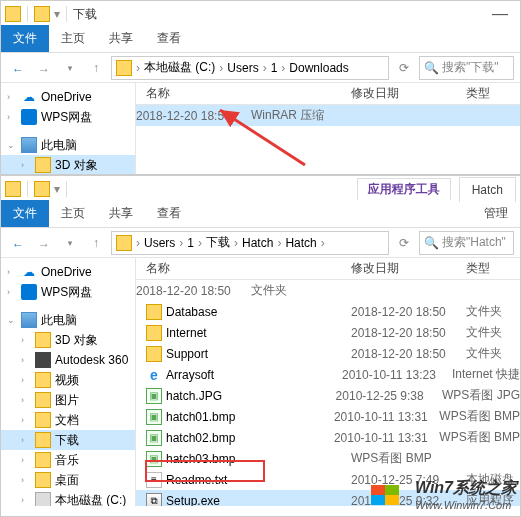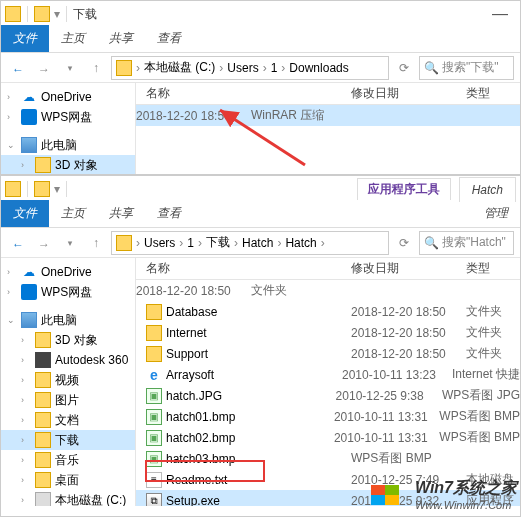--- a/index.html
+++ b/index.html
@@ -9,21 +9,21 @@
 .w1 { left: 0; top: 0; width: 521px; height: 175px; }
 .w2 { left: 0; top: 175px; width: 521px; height: 342px; }
 
 .titlebar { height: 26px; background: #fff; display: flex; align-items: center; padding: 0 4px; gap: 4px; }
 .tb-icon { width: 16px; height: 16px; background: #ffd766; border: 1px solid #d9a400; }
 .tb-sep { width: 1px; height: 16px; background: #ddd; margin: 0 2px; }
 .tb-title { color: #333; }
 .tb-min { margin-left: auto; font-size: 16px; color: #555; padding: 0 8px; }
 
 .ribbon { height: 26px; display: flex; align-items: flex-end; border-bottom: 1px solid #ddd; }
-.ribbon-tab { padding: 5px 12px; color: #444; cursor: pointer; font-style: italic; }
+.ribbon-tab { padding: 5px 12px; color: #444; cursor: pointer; }
 .ribbon-tab.file { background: #1979ca; color: #fff; }
 .ribbon-tool { border: 1px solid #ddd; border-bottom: none; padding: 2px 10px; color: #6a3fa0; text-align: center; }
 
 .addrbar { height: 30px; display: flex; align-items: center; gap: 4px; padding: 2px 6px; border-bottom: 1px solid #e5e5e5; }
 .navbtn { width: 22px; height: 22px; border-radius: 2px; display: flex; align-items: center; justify-content: center; color: #888; }
 .navbtn.active { color: #1979ca; }
 .breadcrumb { flex: 1; height: 24px; border: 1px solid #ccc; display: flex; align-items: center; padding: 0 4px; background: #fff; overflow: hidden; }
 .bc-icon { width: 16px; height: 16px; background: #ffd766; border: 1px solid #d9a400; margin-right: 4px; flex-shrink: 0; }
 .bc-seg { padding: 0 4px; white-space: nowrap; }
 .bc-sep { color: #888; }

